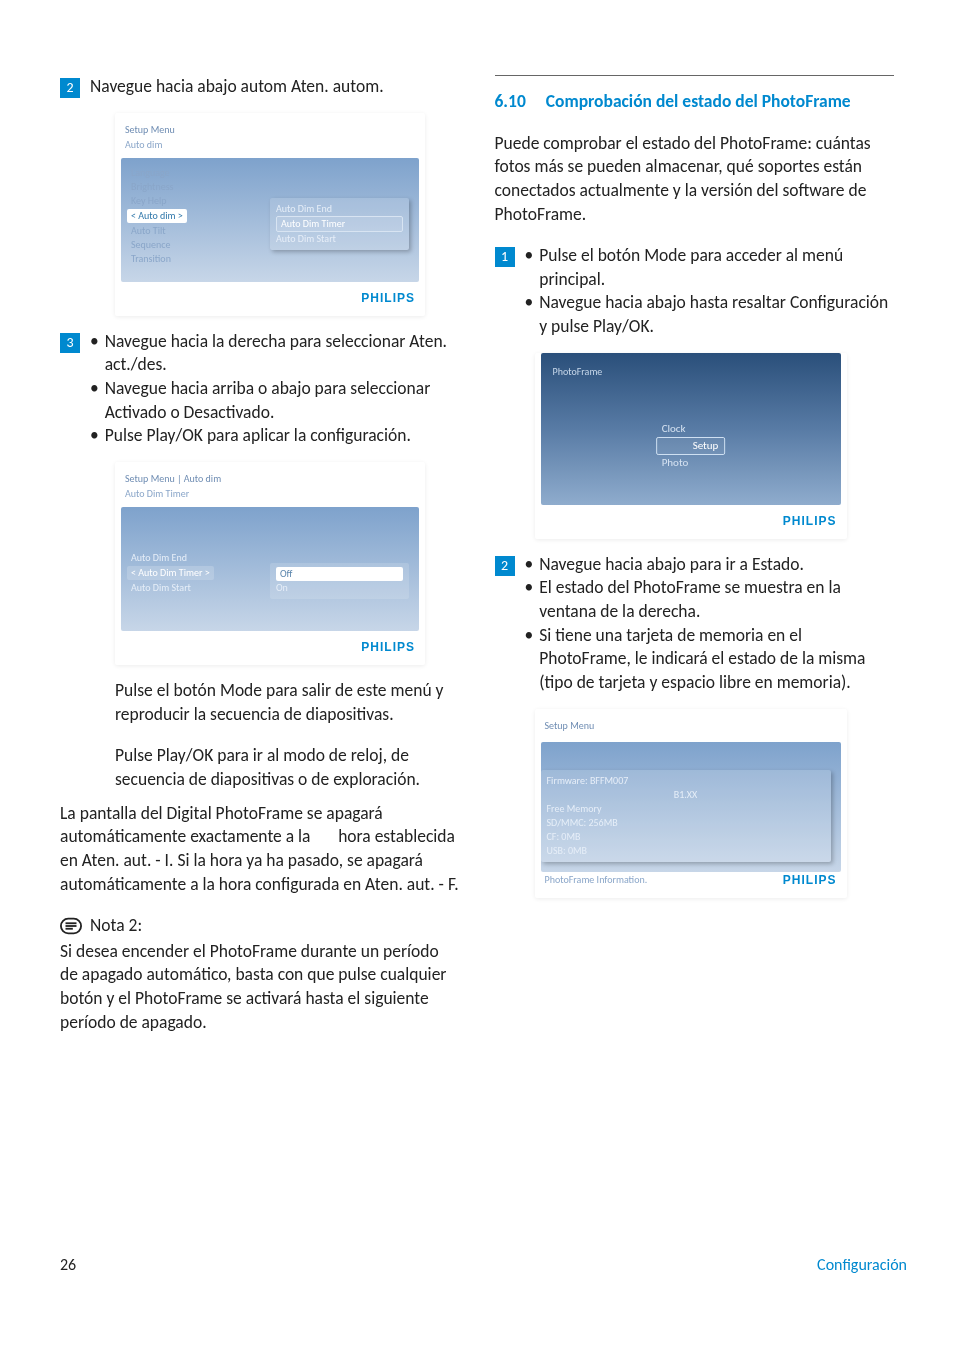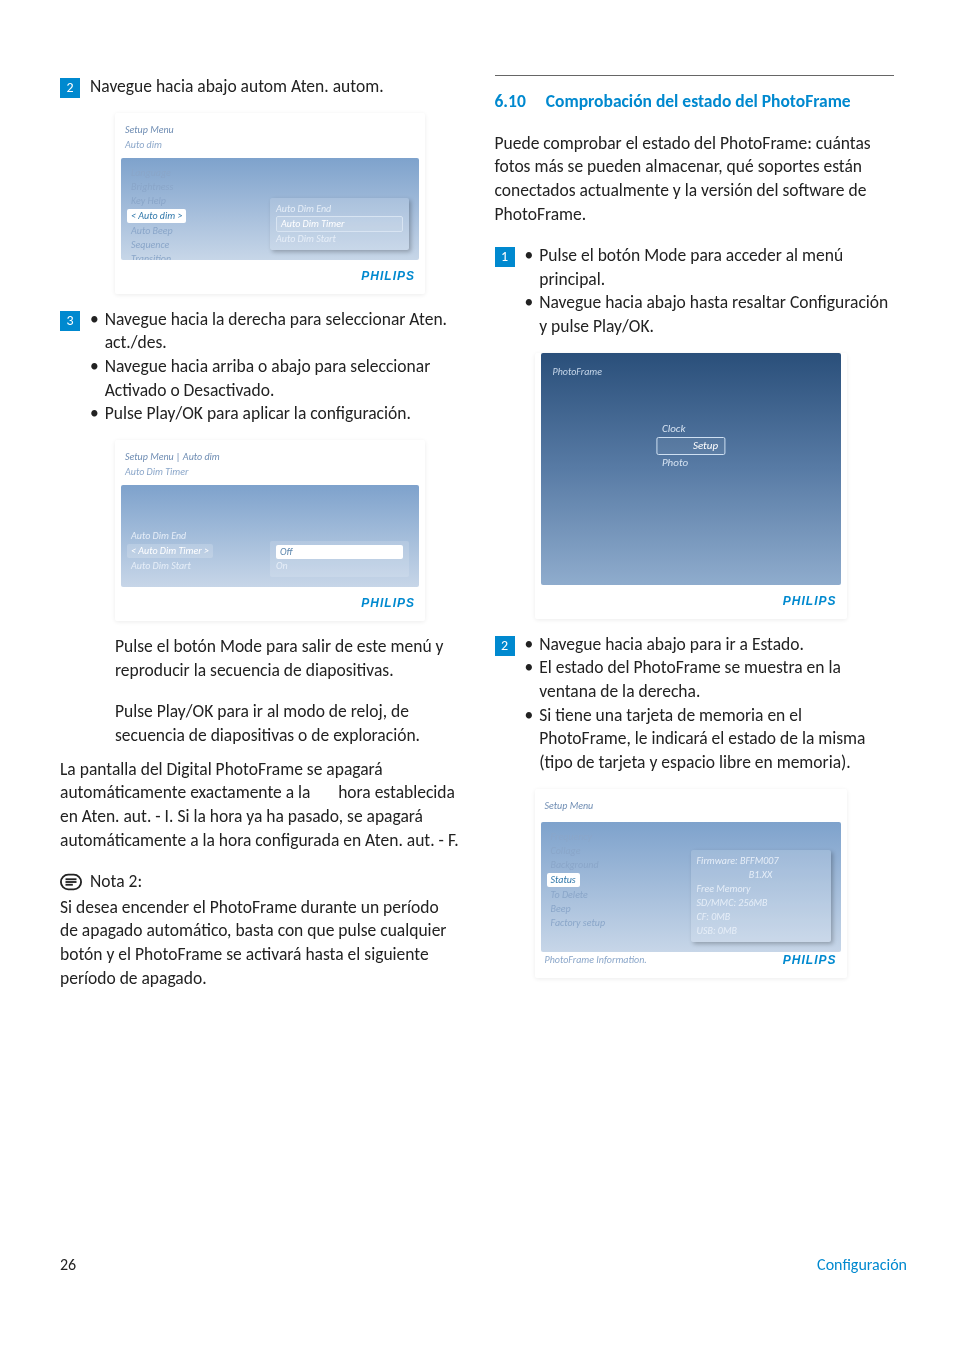--- a/index.html
+++ b/index.html
@@ -52,30 +52,29 @@
   
   .shot {
     width: 310px;
     margin: 14px 0 14px 55px;
     background: #fff;
     border-radius: 2px;
     box-shadow: 0 1px 4px rgba(0,0,0,.08);
     font-size: 10px;
     color: #8aa6c9;
     overflow: hidden;
-    font-style: italic;
   }
   .shot-right { margin-left: 40px; width: 312px; }
   .shot-head { padding: 10px 10px 2px 10px; color: #6f8db3; }
   .shot-sub { padding: 0 10px 6px 10px; color: #8aa6c9; font-size: 10px; }
   .shot-body {
     display: flex;
     background: linear-gradient(#7ea2cc, #c7d6e8);
     margin: 0 6px;
-    height: 102px;
+    height: 124px;
     position: relative;
     border-radius: 2px;
     overflow: hidden;
   }
   .shot-left-pane { flex: 1 1 50%; padding: 8px 10px; }
   .shot-right-pane { flex: 1 1 50%; padding: 8px 10px 8px 0; color: #dbe7f6; }
   .shot-item { line-height: 14px; white-space: nowrap; }
   .shot-item.sel {
     background: #fff;
     color: #2f77aa;
@@ -111,21 +110,21 @@
     color: #0089cf;
     font-weight: 800;
     font-size: 12px;
     letter-spacing: 1px;
     font-family: Arial, sans-serif;
   }
 
   
   .shot-main {
     background: linear-gradient(#2a4f7a, #587ba5 50%, #8faccd);
-    height: 232px;
+    height: 152px;
     margin: 0 6px;
     border-radius: 2px;
     position: relative;
   }
   .shot-main .brand {
     position: absolute; top: 12px; left: 12px; color: #c7d7ea; font-size: 10px;
   }
   .shot-main .center-list {
     position: absolute; top: 68px; left: 50%; transform: translateX(-50%);
     text-align: left; color: #d5e2f1; font-size: 11px;
@@ -158,21 +157,21 @@
 
     <div class="shot">
       <div class="shot-head">Setup Menu</div>
       <div class="shot-sub">Auto dim</div>
       <div class="shot-body">
         <div class="shot-left-pane">
           <div class="shot-item">Language</div>
           <div class="shot-item">Brightness</div>
           <div class="shot-item">Key Help</div>
           <div><span class="shot-item sel">&lt; Auto dim &gt;</span></div>
-          <div class="shot-item">Auto Beep</div>
+          <div class="shot-item">Auto Tilt</div>
           <div class="shot-item">Sequence</div>
           <div class="shot-item">Transition</div>
         </div>
         <div class="shot-right-pane">
           <div style="height:32px"></div>
           <div class="box shadowbox">
             <div class="shot-item">Auto Dim End</div>
             <div class="shot-item selr">Auto Dim Timer</div>
             <div class="shot-item">Auto Dim Start</div>
           </div>
@@ -294,29 +293,20 @@
               <span>Si tiene una tarjeta de memoria en el PhotoFrame, le indicará el estado de la misma (tipo de tarjeta y espacio libre en memoria).</span>
             </li>
         </ul>
       </div>
     </div>
 
     <div class="shot shot-right">
       <div class="shot-head">Setup Menu</div>
       <div style="height:8px"></div>
       <div class="shot-body" style="height:130px">
-        <div class="shot-left-pane">
-          <div class="shot-item">Frequency</div>
-          <div class="shot-item">Collage</div>
-          <div class="shot-item">Background</div>
-          <div><span class="shot-item sel">Status</span></div>
-          <div class="shot-item">To Delete</div>
-          <div class="shot-item">Beep</div>
-          <div class="shot-item">Factory setup</div>
-        </div>
         <div class="shot-right-pane">
           <div style="height:20px"></div>
           <div class="box shadowbox">
             <div class="shot-item">Firmware: BFFM007</div>
             <div class="shot-item" style="text-align:center">B1.XX</div>
             <div class="shot-item">Free Memory</div>
             <div class="shot-item">SD/MMC: 256MB</div>
             <div class="shot-item">CF: 0MB</div>
             <div class="shot-item">USB: 0MB</div>
           </div>

